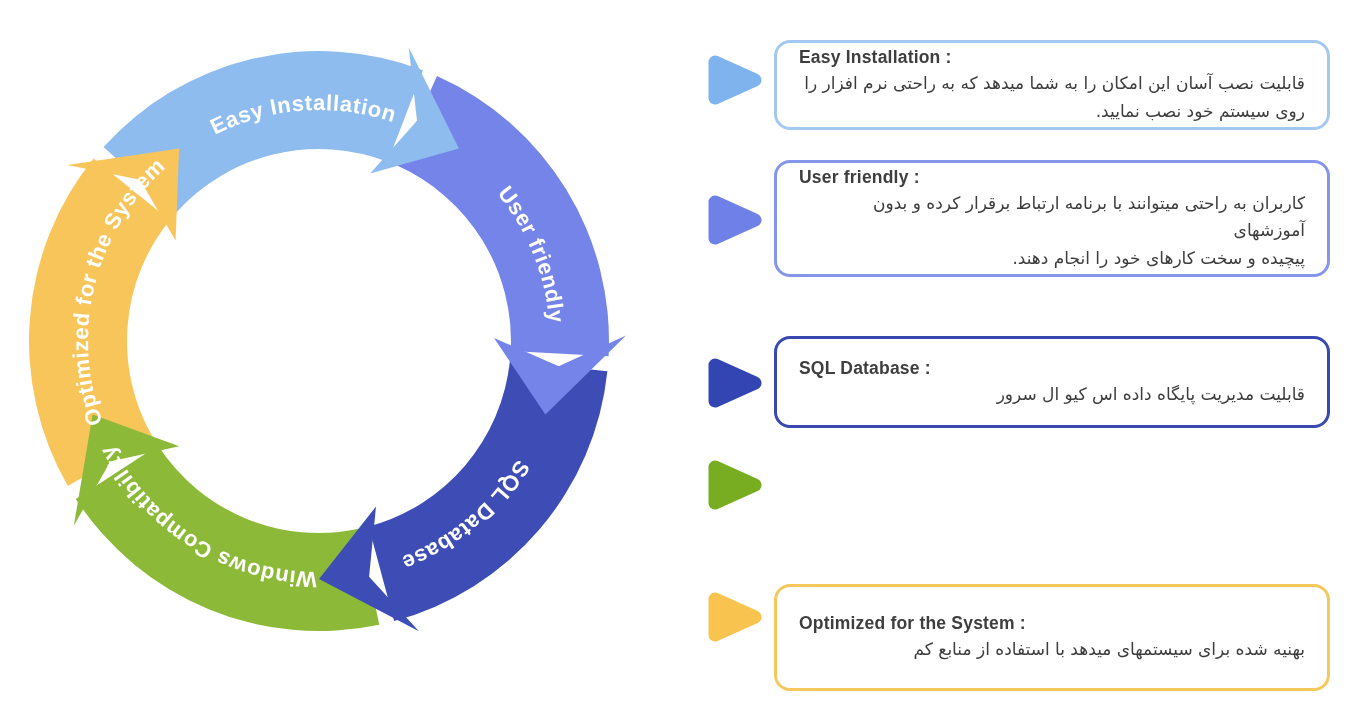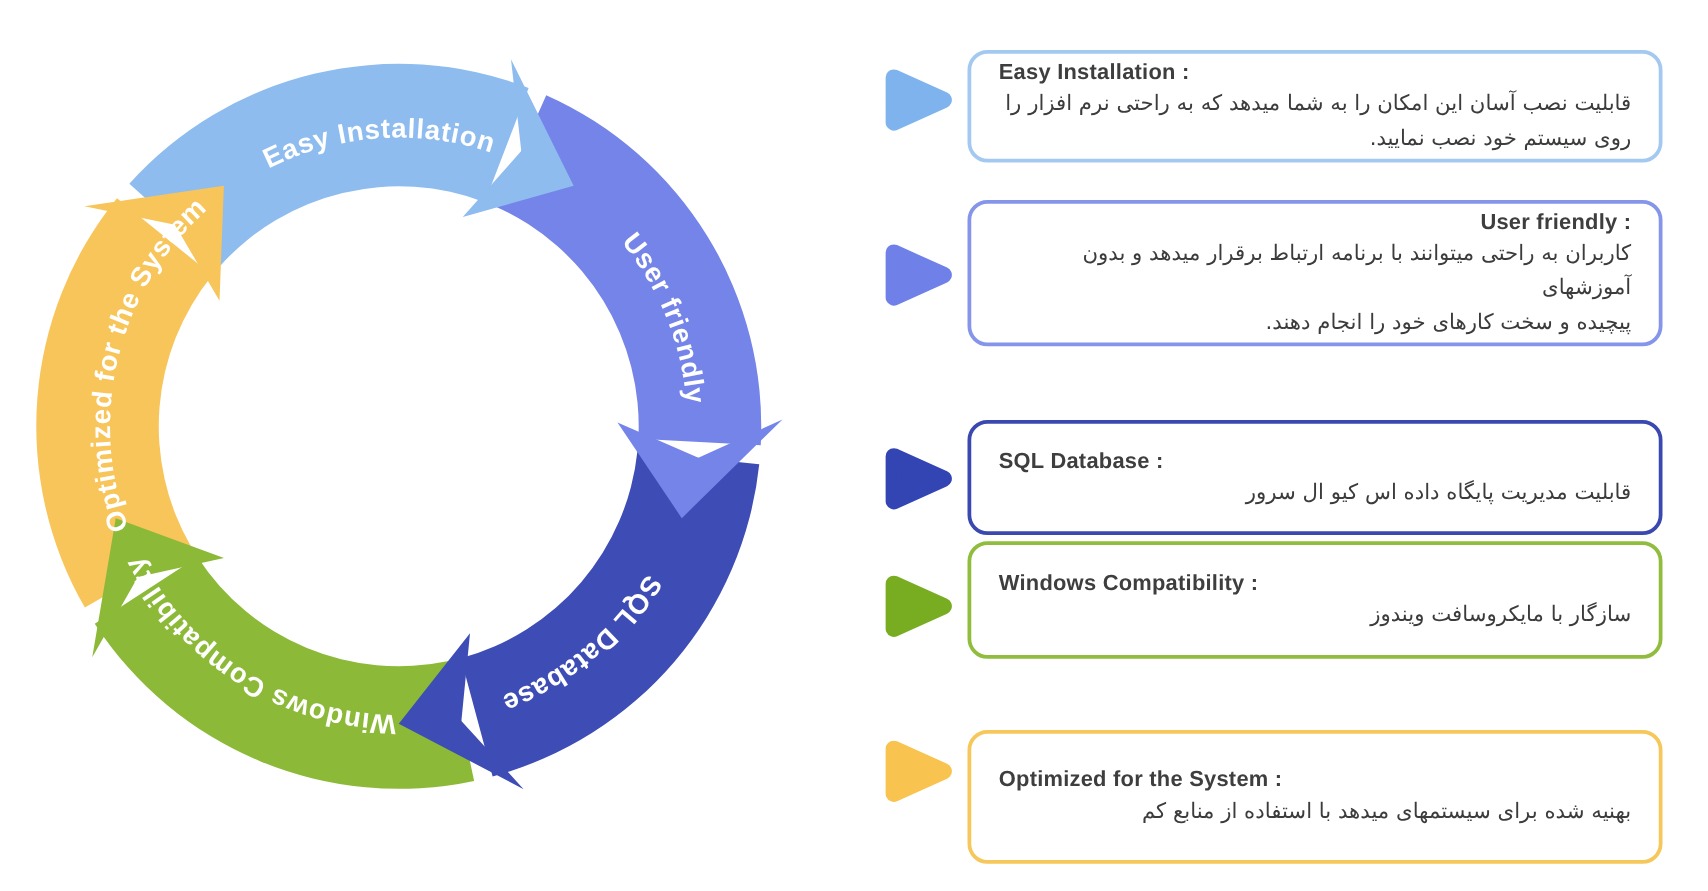--- a/index.html
+++ b/index.html
@@ -82,45 +82,41 @@
         <div class="ftitle">Easy Installation :</div>
         <div class="fbody">قابلیت نصب آسان این امکان را به شما میدهد که به راحتی نرم افزار را
 روی سیستم خود نصب نمایید.</div>
       </div>
     </div>
 
     <div class="row">
       <svg class="bullet" viewBox="0 0 58 52">
         <path d="M9,8 L49,26 L9,44 Z" stroke-width="13" stroke-linejoin="round" stroke-linecap="round" fill="#6f81e8" stroke="#6f81e8"></path>
       </svg>
-      <div class="fbox" style="border-color: rgb(133, 149, 234); align-items: flex-end;">
+      <div class="fbox" style="border-color: rgb(133, 149, 234);">
         <div class="ftitle">User friendly :</div>
-        <div class="fbody">کاربران به راحتی میتوانند با برنامه ارتباط برقرار میدهد و بدون آموزشهای
+        <div class="fbody">کاربران به راحتی میتوانند با برنامه ارتباط برقرار کرده و بدون آموزشهای
 پیچیده و سخت کارهای خود را انجام دهند.</div>
       </div>
     </div>
 
     <div class="row">
       <svg class="bullet" viewBox="0 0 58 52">
         <path d="M9,8 L49,26 L9,44 Z" stroke-width="13" stroke-linejoin="round" stroke-linecap="round" fill="#3245b3" stroke="#3245b3"></path>
       </svg>
       <div class="fbox" style="border-color: rgb(58, 73, 176);">
         <div class="ftitle">SQL Database :</div>
         <div class="fbody">قابلیت مدیریت پایگاه داده اس کیو ال سرور</div>
       </div>
     </div>
 
     <div class="row">
       <svg class="bullet" viewBox="0 0 58 52">
         <path d="M9,8 L49,26 L9,44 Z" stroke-width="13" stroke-linejoin="round" stroke-linecap="round" fill="#78ad22" stroke="#78ad22"></path>
       </svg>
-      <div class="fbox" style="border-color: rgb(144, 189, 62);">
-        <div class="ftitle">Windows Compatibility :</div>
-        <div class="fbody">سازگار با مایکروسافت ویندوز</div>
-      </div>
     </div>
 
     <div class="row">
       <svg class="bullet" viewBox="0 0 58 52">
         <path d="M9,8 L49,26 L9,44 Z" stroke-width="13" stroke-linejoin="round" stroke-linecap="round" fill="#f8c44f" stroke="#f8c44f"></path>
       </svg>
       <div class="fbox" style="border-color: rgb(246, 199, 91); margin-top: 21px;">
         <div class="ftitle">Optimized for the System :</div>
         <div class="fbody">بهنیه شده برای سیستمهای میدهد با استفاده از منابع کم</div>
       </div>

